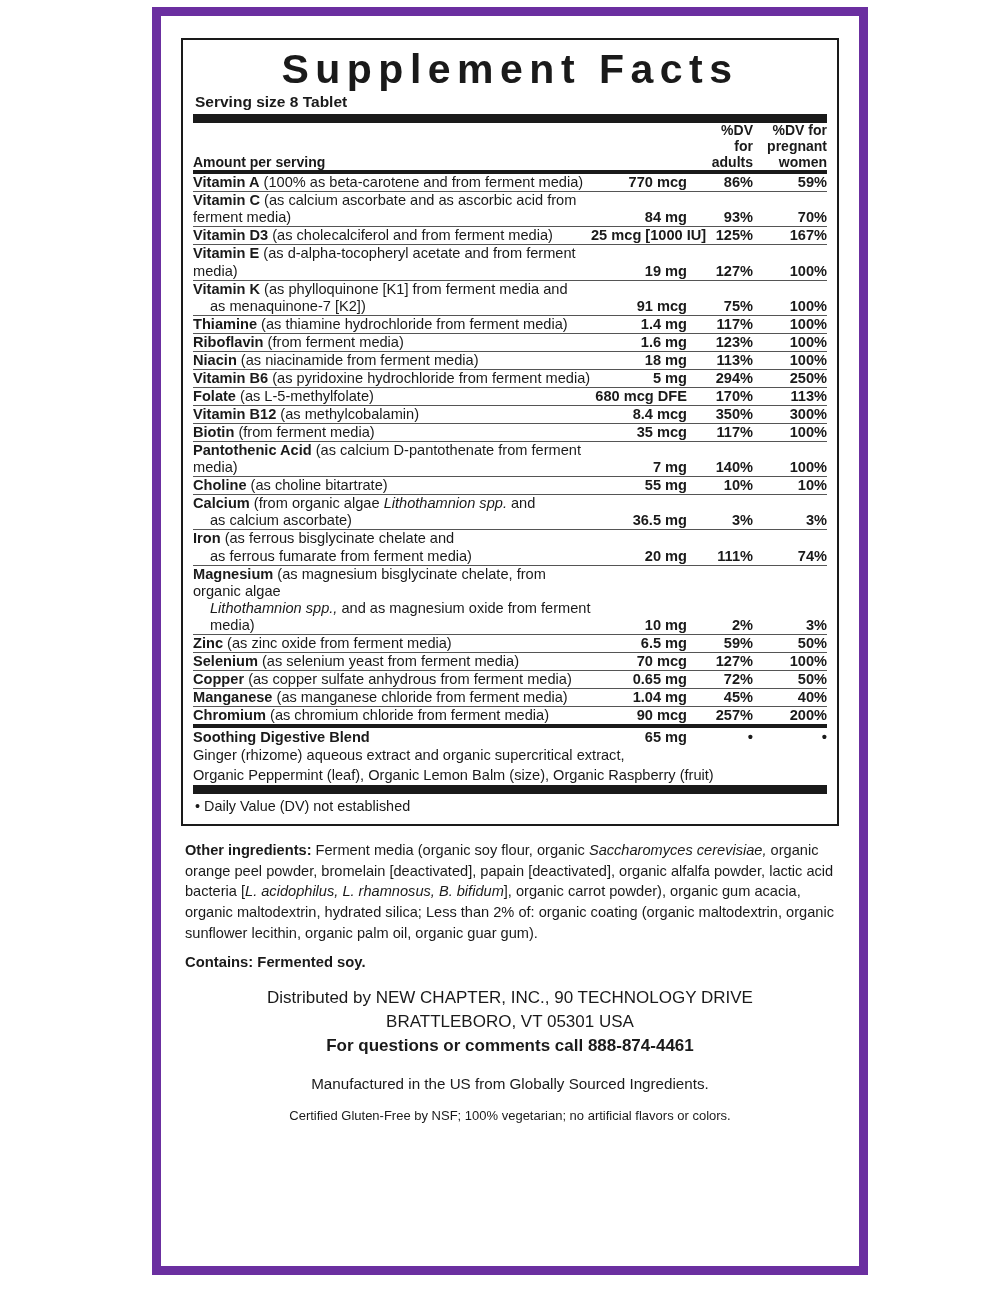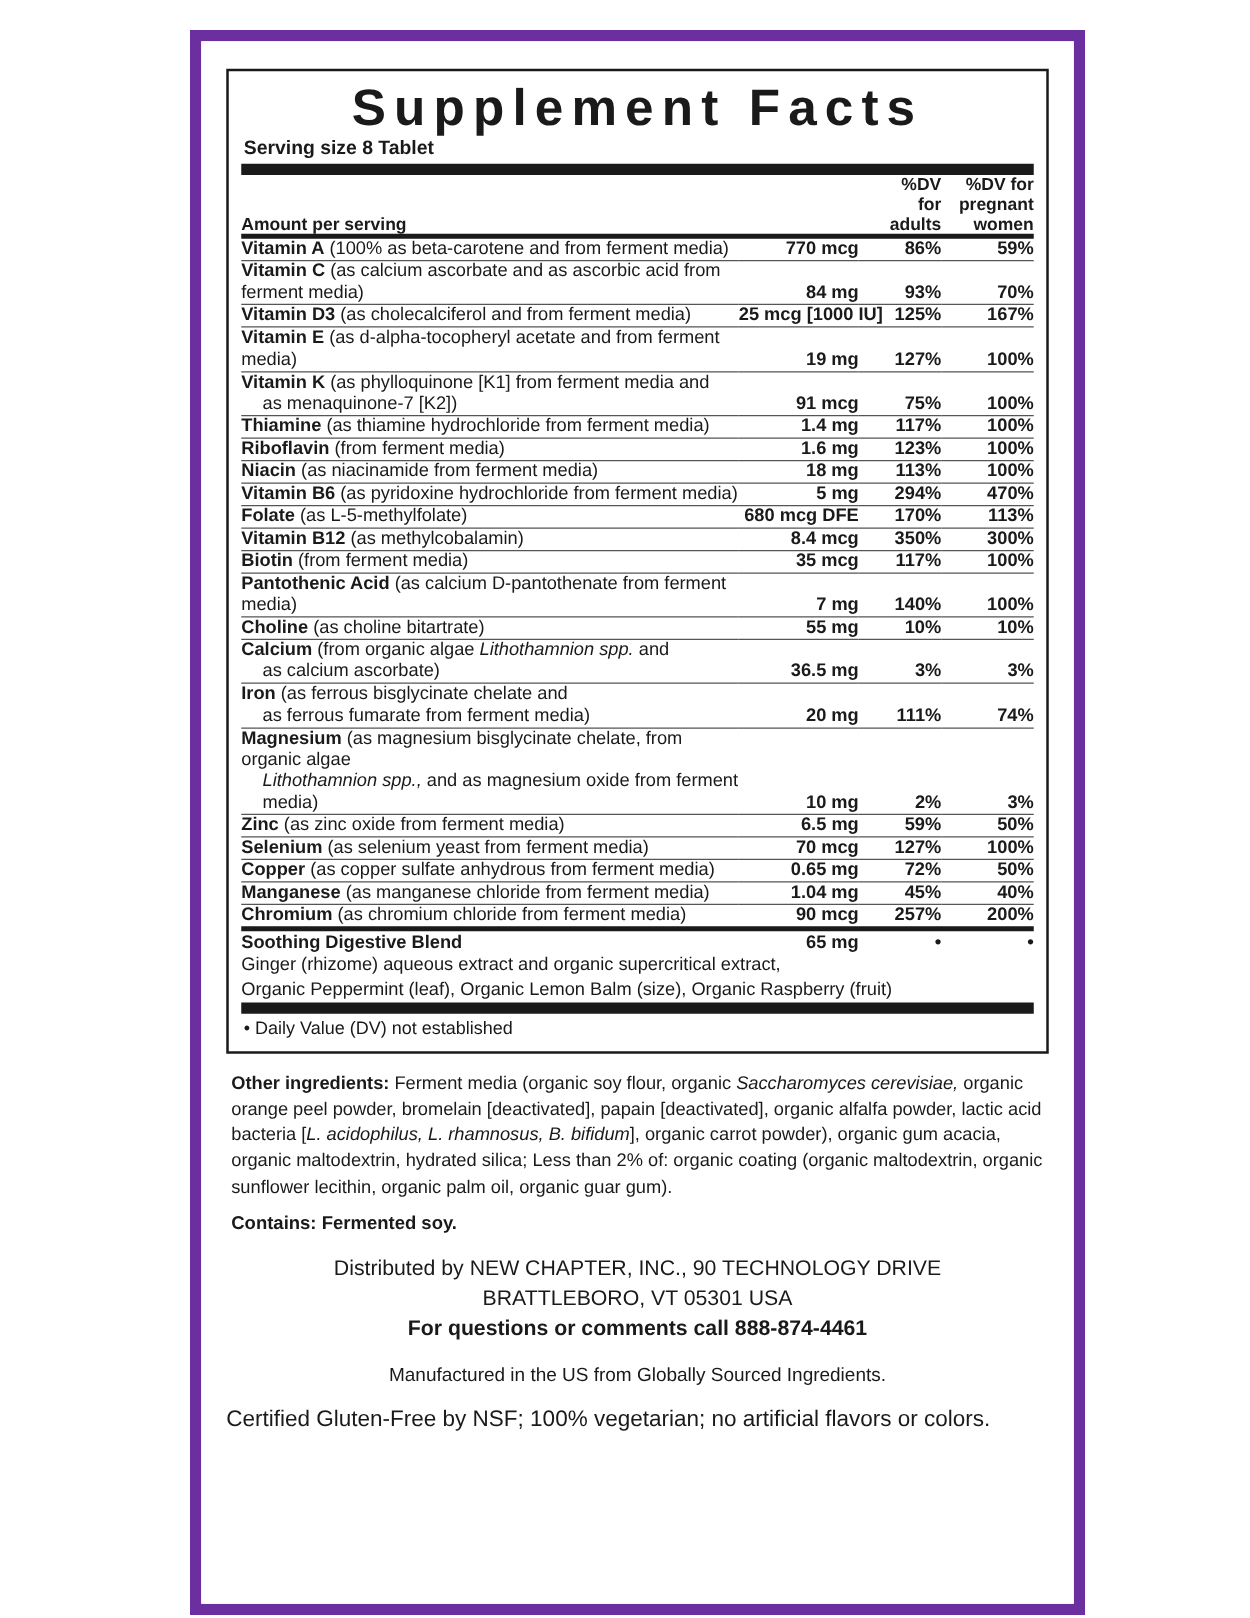--- a/index.html
+++ b/index.html
@@ -13,21 +13,21 @@
     height: 1294px;
     font-family: "Liberation Sans", sans-serif;
     color: #1a1a1a;
     overflow: hidden;
   }
 
   
   .purple-frame {
     position: absolute;
     left: 152px;
-    top: 24px;
+    top: 7px;
     width: 716px;
     height: 1268px;
     box-sizing: border-box;
     border: 9px solid #6b2fa0;
     background: #ffffff;
   }
   .inner-white {
     position: absolute;
     inset: 0;
     background: #ffffff;
@@ -144,21 +144,22 @@
     line-height: 1.42;
     margin-top: 16px;
   }
   .distrib .bold { font-weight: bold; }
   .mfg {
     text-align: center;
     font-size: 15.2px;
     margin-top: 17px;
   }
   .certified {
-    font-size: 18px;
+    text-align: center;
+    font-size: 13px;
     margin-top: 16px;
   }
 </style>
 </head>
 <body>
 
 <div class="purple-frame">
   <div class="inner-white">
 
     <div class="sf-panel">
@@ -248,21 +249,21 @@
             <tr class="r">
               <td><span class="nutrient">Niacin</span><span class="desc"> (as niacinamide from ferment media)</span></td>
               <td class="amt">18 mg</td>
               <td class="dv">113%</td>
               <td class="dv">100%</td>
             </tr>
             <tr class="r">
               <td><span class="nutrient">Vitamin B6</span><span class="desc"> (as pyridoxine hydrochloride from ferment media)</span></td>
               <td class="amt">5 mg</td>
               <td class="dv">294%</td>
-              <td class="dv">470%</td>
+              <td class="dv">250%</td>
             </tr>
             <tr class="r">
               <td><span class="nutrient">Folate</span><span class="desc"> (as L-5-methylfolate)</span></td>
               <td class="amt">680 mcg DFE</td>
               <td class="dv">170%</td>
               <td class="dv">113%</td>
             </tr>
             <tr class="r">
               <td><span class="nutrient">Vitamin B12</span><span class="desc"> (as methylcobalamin)</span></td>
               <td class="amt">8.4 mcg</td>

